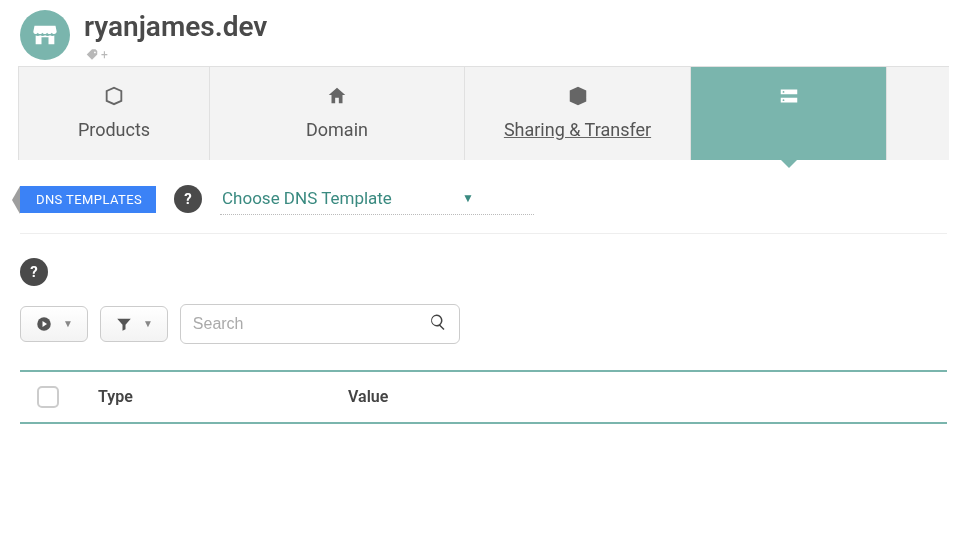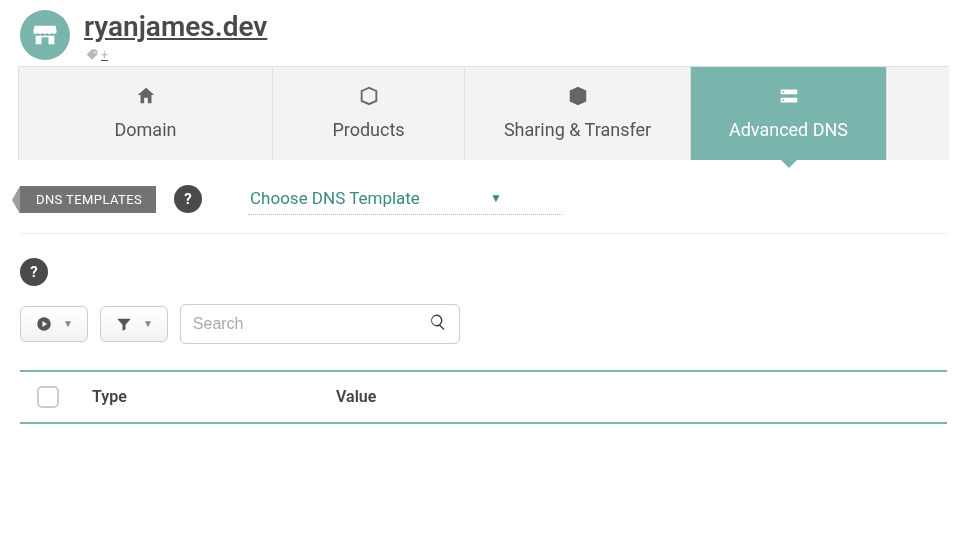--- a/index.html
+++ b/index.html
@@ -1,59 +1,59 @@
 <!DOCTYPE html>
 <html><head>
 <meta charset="utf-8">
 <style>
 * { margin: 0; padding: 0; box-sizing: border-box; }
 body { font-family: -apple-system, BlinkMacSystemFont, "Segoe UI", Roboto, Helvetica, Arial, sans-serif; background: #fff; color: #4a4a4a; width: 967px; }
 
-.header { display: flex; align-items: flex-start; padding: 10px 20px 4px 20px; gap: 14px; text-decoration: underline; }
+.header { display: flex; align-items: flex-start; padding: 10px 20px 4px 20px; gap: 14px; }
 .store-badge { width: 50px; height: 50px; border-radius: 50%; background: #7ab5ad; display: flex; align-items: center; justify-content: center; flex-shrink: 0; }
 .store-badge svg { width: 28px; height: 28px; fill: #fff; }
 .header-right { display: flex; flex-direction: column; }
 .domain-title { font-size: 28px; font-weight: 600; color: #4a4a4a; line-height: 1.2; }
 .tag-icon { margin-top: 4px; color: #b8b8b8; font-size: 14px; display: inline-flex; align-items: center; }
 
 .tabs { display: flex; background: #f3f3f3; border-top: 1px solid #e0e0e0; margin: 0 18px; }
 .tab { flex: 0 0 auto; padding: 18px 0 20px 0; text-align: center; border-right: 1px solid #e0e0e0; color: #666; display: flex; flex-direction: column; align-items: center; gap: 12px; cursor: pointer; position: relative; }
 .tab:first-child { border-left: 1px solid #e0e0e0; }
 .tab.t1 { width: 255px; }
 .tab.t2 { width: 192px; }
-.tab.t3 { width: 226px; }
+.tab.t3 { width: 226px; text-decoration: underline; }
 .tab.t4 { width: 196px; }
 .tab-ico { height: 22px; display: flex; align-items: center; justify-content: center; }
 .tab-ico svg { width: 22px; height: 22px; fill: #666; }
 .tab-label { font-size: 18px; color: #555; }
 .tab.active { background: #7ab5ad; color: #fff; }
 .tab.active .tab-label { color: #fff; }
 .tab.active .tab-ico svg { fill: #fff; }
 .tab.active::after { content:""; position:absolute; bottom:-8px; left:50%; transform:translateX(-50%); width:0; height:0; border-left:8px solid transparent; border-right:8px solid transparent; border-top:8px solid #7ab5ad; }
 
 .content { padding: 24px 20px 30px 20px; }
 
 .section-row { display: flex; align-items: center; gap: 18px; margin-bottom: 18px; }
-.chip { background: #737373; color: #fff; padding: 6px 14px 6px 16px; font-size: 13px; letter-spacing: 0.4px; position: relative; }
+.chip { background: #3b82f6; color: #fff; padding: 6px 14px 6px 16px; font-size: 13px; letter-spacing: 0.4px; position: relative; }
 .chip::before { content:""; position:absolute; left:-8px; top:0; width:0; height:0; border-top:14px solid transparent; border-bottom:14px solid transparent; border-right:8px solid #9e9e9e; }
 .help-badge { width: 28px; height: 28px; border-radius: 50%; background: #4a4a4a; color: #fff; display: flex; align-items: center; justify-content: center; font-weight: bold; font-size: 15px; cursor: pointer; }
-.dropdown-link { color: #3a8a80; font-size: 17px; border-bottom: 1px dotted #bbb; padding: 4px 60px 6px 2px; display: inline-flex; align-items: center; gap: 70px; cursor: pointer; margin-left: 28px; }
+.dropdown-link { color: #3a8a80; font-size: 17px; border-bottom: 1px dotted #bbb; padding: 4px 60px 6px 2px; display: inline-flex; align-items: center; gap: 70px; cursor: pointer; }
 .dropdown-link .caret { color: #3a8a80; font-size: 12px; }
 
 hr.thin { border: none; border-top: 1px solid #eee; margin: 16px 0 24px 0; }
 
 .toolbar { display: flex; gap: 12px; align-items: center; margin-bottom: 26px; }
 .tool-btn { display: inline-flex; align-items: center; gap: 10px; border: 1px solid #ccc; background: linear-gradient(#fff,#f3f3f3); border-radius: 6px; padding: 8px 14px; cursor: pointer; color: #555; }
 .tool-btn .caret-sm { font-size: 10px; color: #888; }
 .search-wrap { display: flex; align-items: center; border: 1px solid #ccc; border-radius: 6px; padding: 4px 12px; width: 280px; height: 40px; }
 .search-wrap input { border: none; outline: none; flex: 1; font-size: 16px; color: #555; background: transparent; }
 .search-wrap input::placeholder { color: #aaa; }
 .search-wrap .mag { color: #555; cursor: pointer; }
 
-.table-head { border-top: 2px solid #7ab5ad; border-bottom: 2px solid #7ab5ad; display: flex; align-items: center; padding: 14px 8px; gap: 24px; }
+.table-head { border-top: 2px solid #7ab5ad; border-bottom: 2px solid #7ab5ad; display: flex; align-items: center; padding: 14px 8px; gap: 30px; }
 .chkwrap { width: 40px; display:flex; justify-content:center; }
 .chk { width: 22px; height: 22px; border: 2px solid #ccc; border-radius: 5px; background: #fff; cursor: pointer; }
 .th { font-size: 16px; color: #444; font-weight: 600; }
 .th.type { width: 220px; }
 .th.host { width: 140px; }
 .th.value { width: 270px; }
 .th.ttl { flex: 1; }
 </style>
 </head>
 <body>
@@ -69,51 +69,50 @@
     <span class="tag-icon">
       <svg width="16" height="14" viewBox="0 0 24 24" fill="#b8b8b8">
           <path d="M21 11l-9 9-9-9 9-9h6l3 3v6zM17 6a1.5 1.5 0 100 3 1.5 1.5 0 000-3z"></path>
         </svg>
         <span style="font-size:12px;color:#b8b8b8;margin-left:1px;">+</span>
     </span>
   </div>
 </div>
 
 <div class="tabs">
+  <div class="tab t2">
+    <span class="tab-ico">
+        <svg viewBox="0 0 24 24">
+          <path d="M12 2l9 4v12l-9 4-9-4V6l9-4zm0 2.2L5 7v9.6l7 3.1 7-3.1V7l-7-2.8z"></path>
+        </svg>
+      </span>
+    <span class="tab-label">Products</span>
+  </div>
   <div class="tab t1">
     <span class="tab-ico">
         <svg viewBox="0 0 24 24">
           <path d="M12 3l9 8h-3v9h-4v-6h-4v6H6v-9H3l9-8z"></path>
         </svg>
       </span>
     <span class="tab-label">Domain</span>
-  </div>
-  <div class="tab t2">
-    <span class="tab-ico">
-        <svg viewBox="0 0 24 24">
-          <path d="M12 2l9 4v12l-9 4-9-4V6l9-4zm0 2.2L5 7v9.6l7 3.1 7-3.1V7l-7-2.8z"></path>
-        </svg>
-      </span>
-    <span class="tab-label">Products</span>
   </div>
   <div class="tab t3">
     <span class="tab-ico">
         <svg viewBox="0 0 24 24">
           <path d="M12 2l9 4v12l-9 4-9-4V6l9-4zm6 9l3 3-3 3v-2h-4v-2h4V11z"></path>
         </svg>
       </span>
     <span class="tab-label">Sharing &amp; Transfer</span>
   </div>
   <div class="tab t4 active">
     <span class="tab-ico">
         <svg viewBox="0 0 24 24">
           <path d="M3 5h18v5H3V5zm0 9h18v5H3v-5zm3 1.5a1 1 0 100 2 1 1 0 000-2zm0-9a1 1 0 100 2 1 1 0 000-2z"></path>
         </svg>
       </span>
-    <span class="tab-label">Advanced DNS</span>
   </div>
 </div>
 
 <div class="content">
 
   <div class="section-row">
     <div class="chip">DNS TEMPLATES</div>
     <div class="help-badge">?</div>
     <div class="dropdown-link">
       <span>Choose DNS Template</span>

